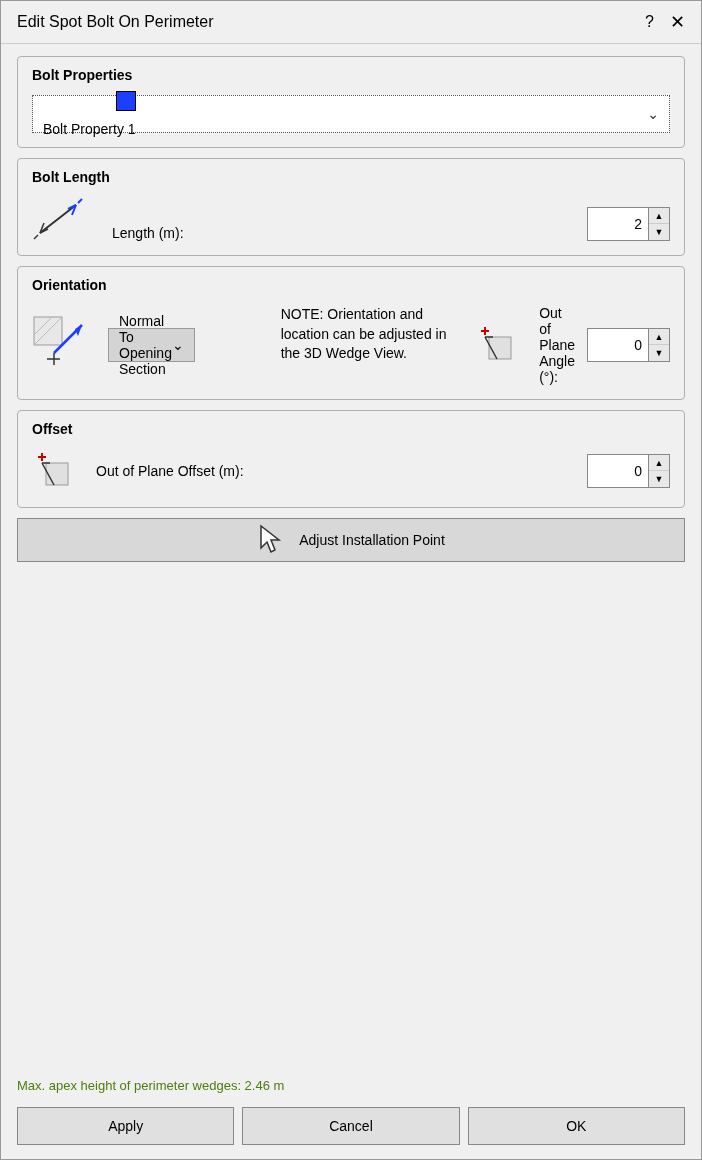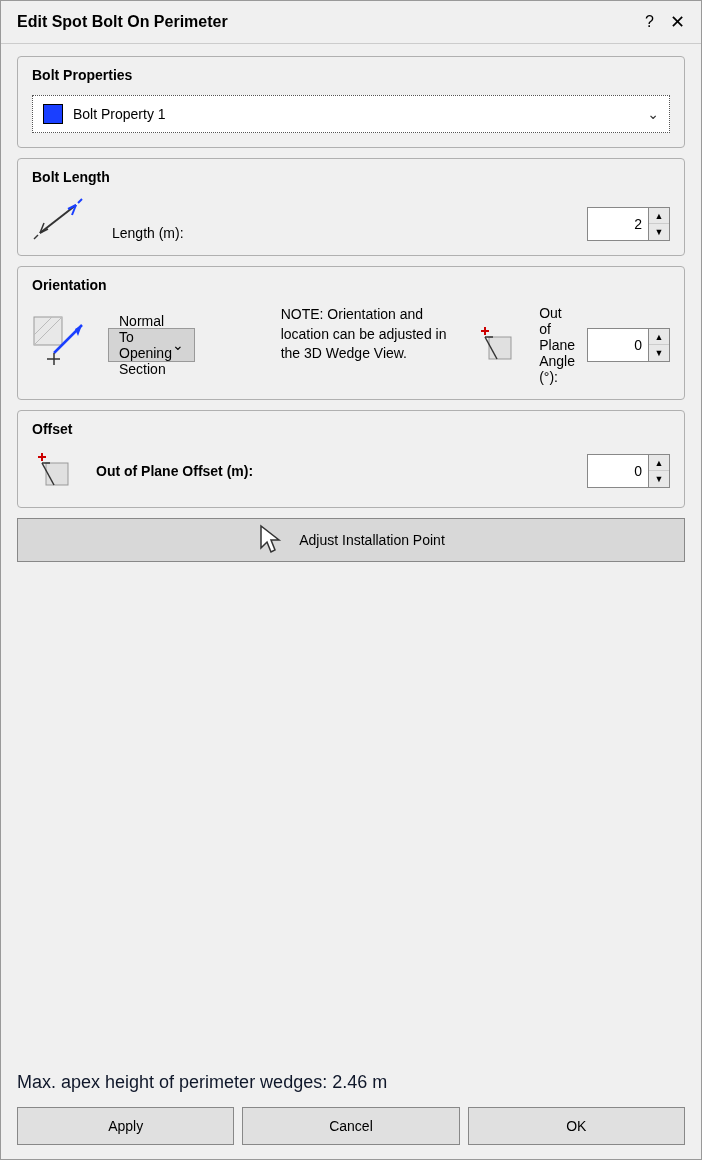--- a/index.html
+++ b/index.html
@@ -24,21 +24,21 @@
     .title-bar {
       display: flex;
       align-items: center;
       justify-content: space-between;
       padding: 10px 16px 10px 16px;
       background: #f0f0f0;
       border-bottom: 1px solid #ccc;
     }
     .title-bar-title {
       font-size: 16px;
-      font-weight: 700;
+      font-weight: 400;
       color: #000;
     }
     .title-bar-controls {
       display: flex;
       gap: 16px;
       align-items: center;
     }
     .title-bar-help {
       font-size: 16px;
       color: #000;
@@ -81,22 +81,23 @@
       align-items: center;
       border: 1.5px dotted #555;
       background: #fff;
       padding: 6px 10px;
       cursor: pointer;
       justify-content: space-between;
       height: 38px;
     }
     .bolt-property-dropdown-inner {
       display: flex;
-      align-items: center;
+      align-items: flex-end;
       gap: 10px;
+      flex-direction: column;
     }
     .bolt-color-box {
       width: 20px;
       height: 20px;
       background: #1a3fff;
       border: 1px solid #000;
       flex-shrink: 0;
     }
     .dropdown-arrow {
       font-size: 14px;
@@ -206,21 +207,20 @@
       gap: 12px;
     }
     .offset-icon {
       width: 52px;
       height: 44px;
       flex-shrink: 0;
     }
     .offset-label {
       flex: 1;
       font-size: 14px;
-      font-weight: bold;
     }
     
     .adjust-btn {
       display: flex;
       align-items: center;
       justify-content: center;
       gap: 10px;
       background: #d8d8d8;
       border: 1px solid #888;
       padding: 20px 14px;
@@ -229,22 +229,22 @@
       width: 100%;
     }
     .adjust-icon {
       width: 32px;
       height: 32px;
       flex-shrink: 0;
     }
     
     .footer-info {
       padding: 6px 16px 4px 16px;
-      font-size: 18px;
-      color: #0f172a;
+      font-size: 13px;
+      color: #4d7c0f;
     }
     
     .bottom-buttons {
       display: flex;
       padding: 10px 16px 14px 16px;
       gap: 8px;
       align-items: center;
     }
     .bottom-btn {
       flex: 1;

